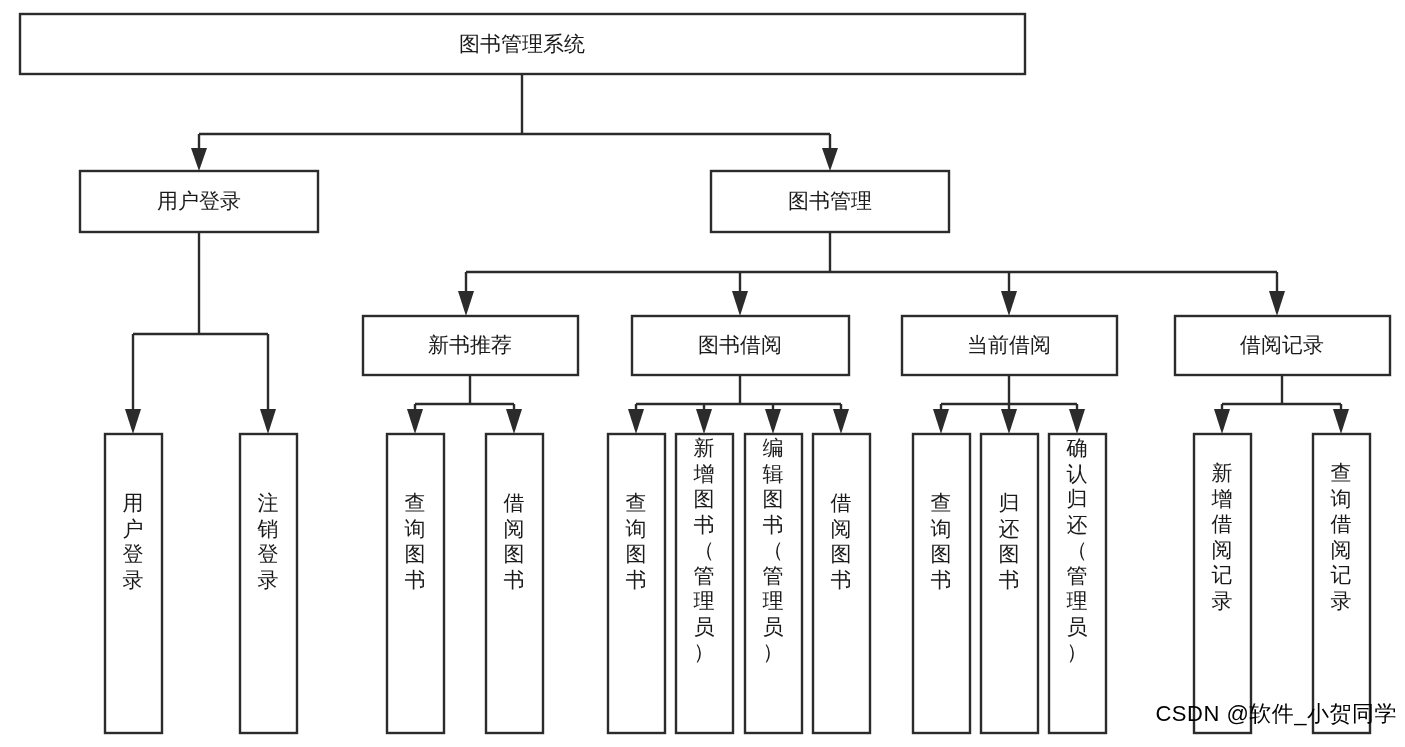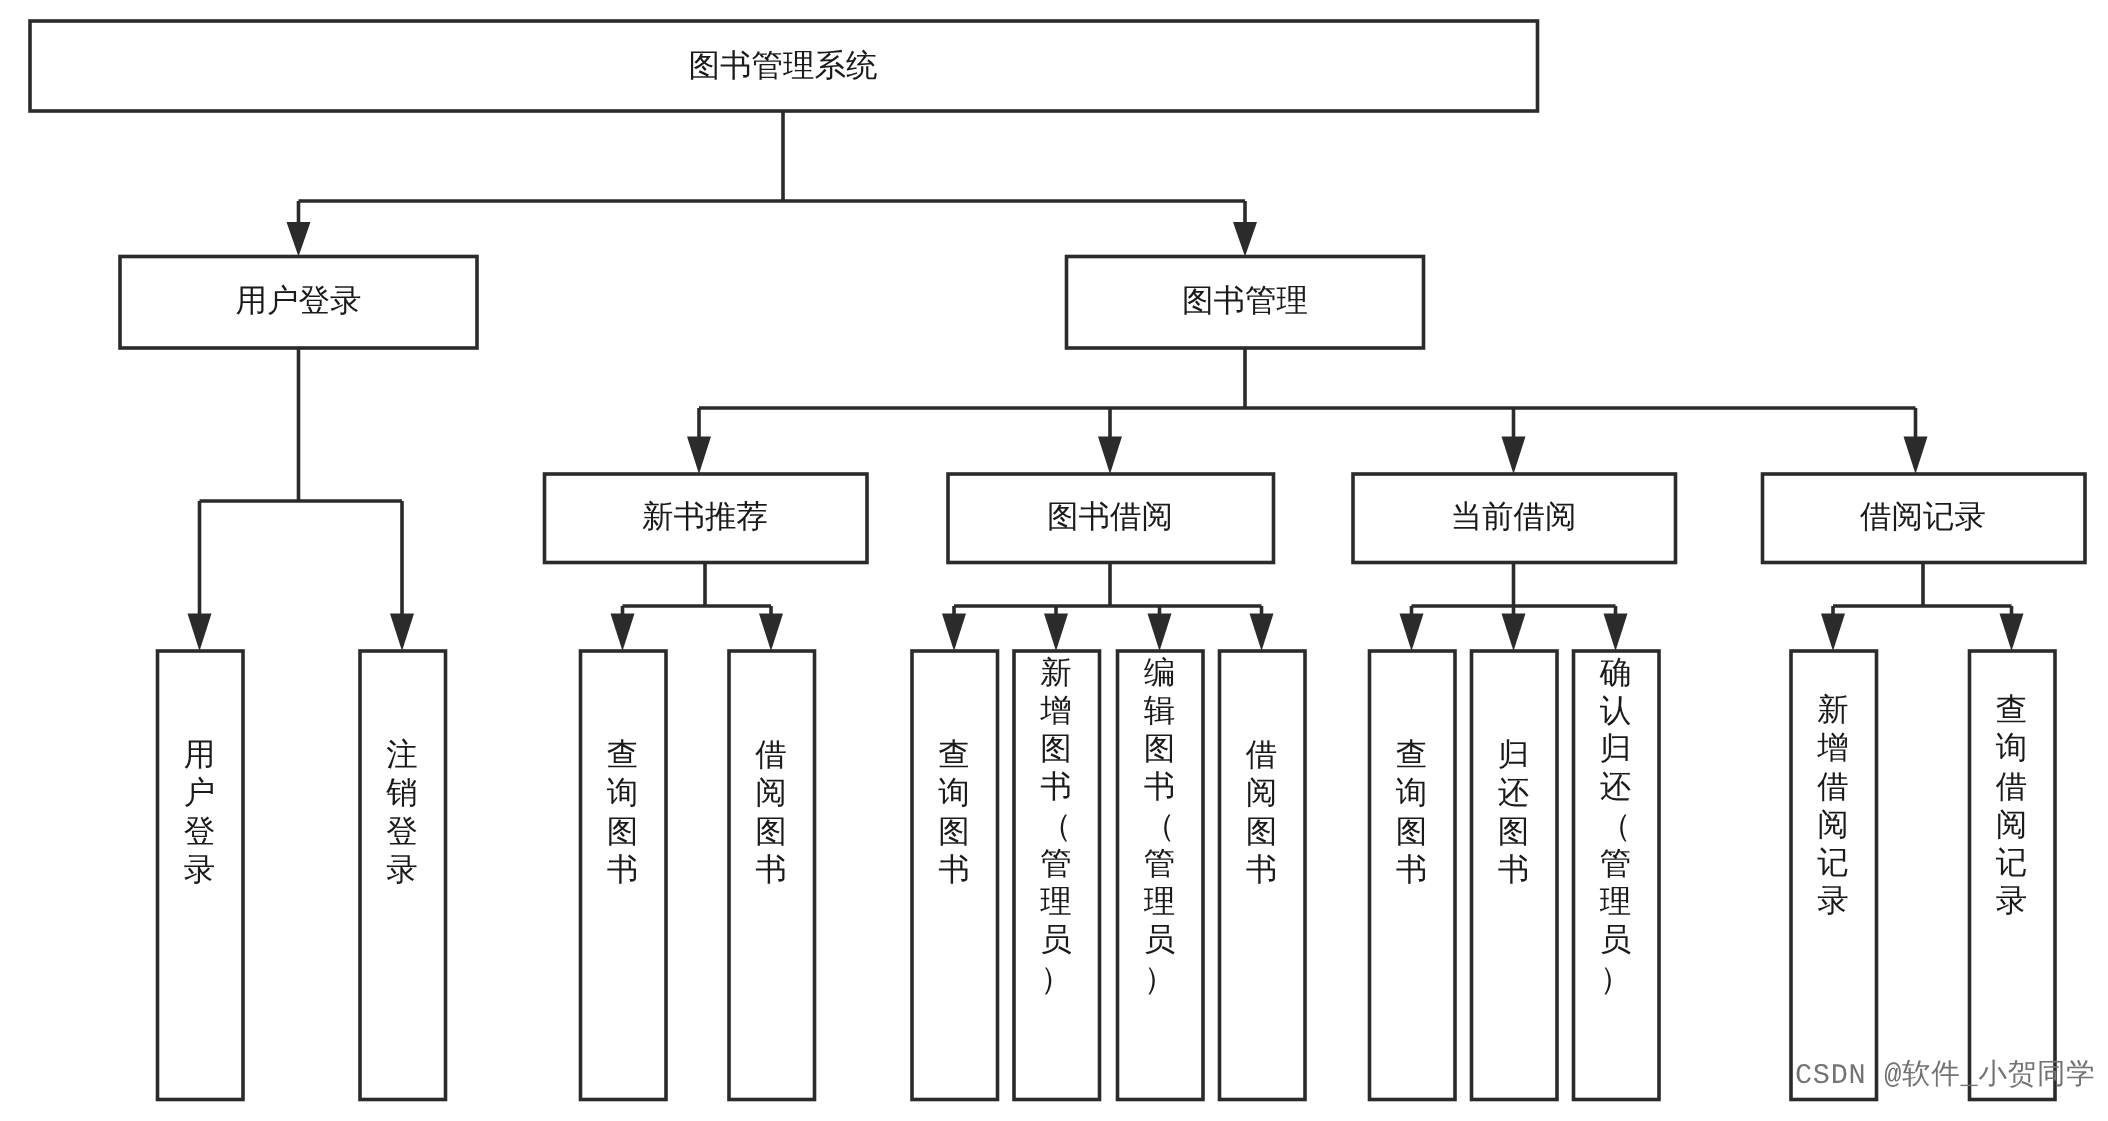--- a/index.html
+++ b/index.html
@@ -51,23 +51,23 @@
   .node-label-vertical {
     font-family: "Liberation Sans", "DejaVu Sans", sans-serif;
     fill: #1a1a1a;
     font-size: 21px;
     text-anchor: middle;
   }
   .watermark {
     position: absolute;
     right: 8px;
     bottom: 6px;
-    font-family: Liberation Mono, monospace;
-    font-size: 19px;
-    color: #737373;
+    font-family: Liberation Sans, sans-serif;
+    font-size: 22px;
+    color: #000000;
     letter-spacing: 0.5px;
     white-space: nowrap;
     pointer-events: none;
   }
 </style>
 </head>
 <body>
 
 <div id="diagram-root">
   <svg class="flow" viewBox="0 0 1405 747" xmlns="http://www.w3.org/2000/svg">

